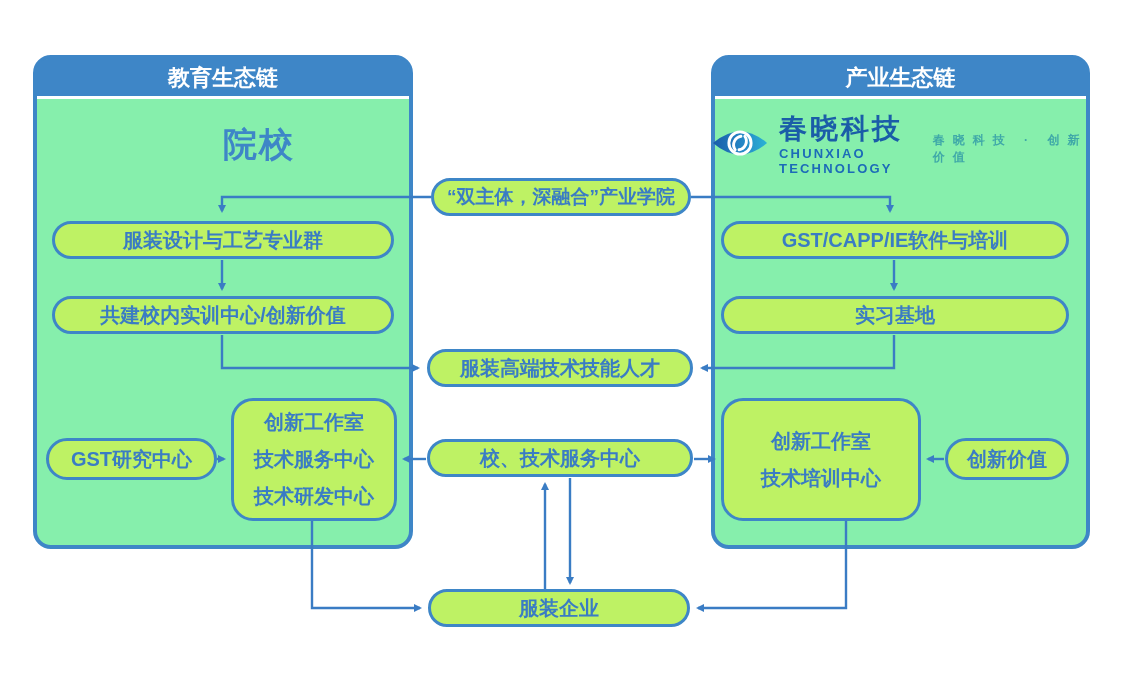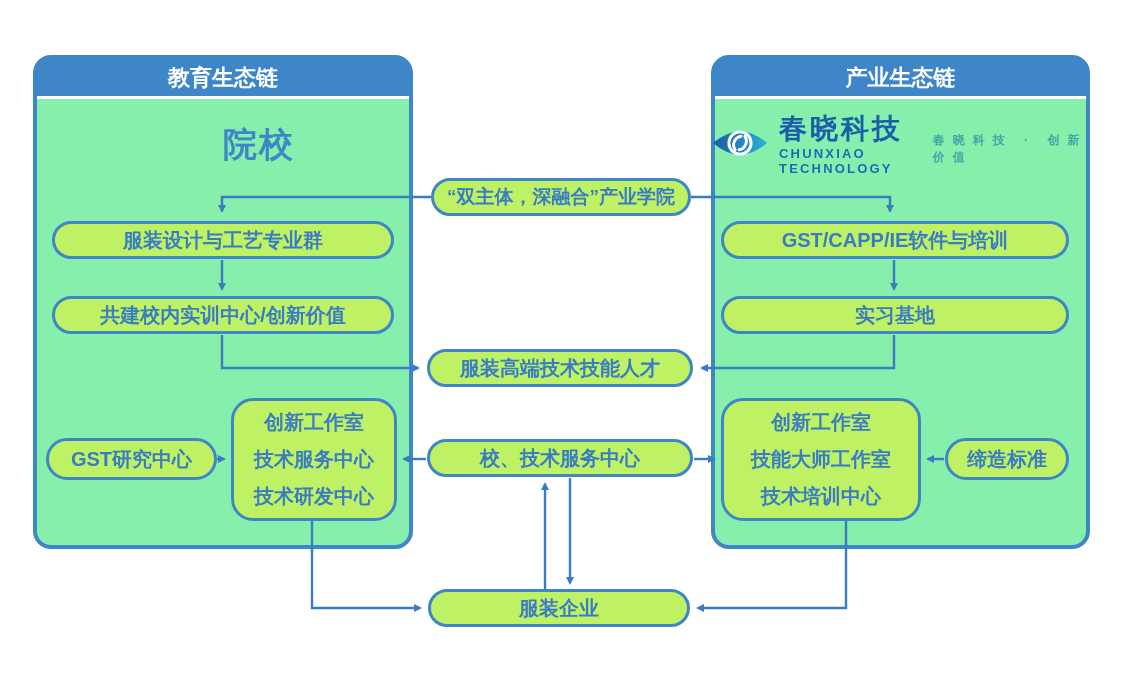--- a/index.html
+++ b/index.html
@@ -116,27 +116,26 @@
   <div class="node pill" style="left:721px;top:296px;width:348px;height:38px;">实习基地</div>
 
   <div class="node pill" style="left:427px;top:349px;width:266px;height:38px;">服装高端技术技能人才</div>
 
   <div class="node pill" style="left:427px;top:439px;width:266px;height:38px;">校、技术服务中心</div>
 
   <div class="node pill" style="left:428px;top:589px;width:262px;height:38px;">服装企业</div>
 
   <div class="node pill" style="left:46px;top:438px;width:171px;height:42px;">GST研究中心</div>
 
-  <div class="node pill" style="left:945px;top:438px;width:124px;height:42px;">缔造标准</div>
+  <div class="node pill" style="left:945px;top:438px;width:124px;height:42px;">创新价值</div>
 
   <div class="node rect" style="left:231px;top:398px;width:166px;height:123px;">
     <span>创新工作室</span>
     <span>技术服务中心</span>
     <span>技术研发中心</span>
   </div>
 
   <div class="node rect" style="left:721px;top:398px;width:200px;height:123px;">
     <span>创新工作室</span>
-    <span>技能大师工作室</span>
     <span>技术培训中心</span>
   </div>
 
 </div>
 
 </body></html>

